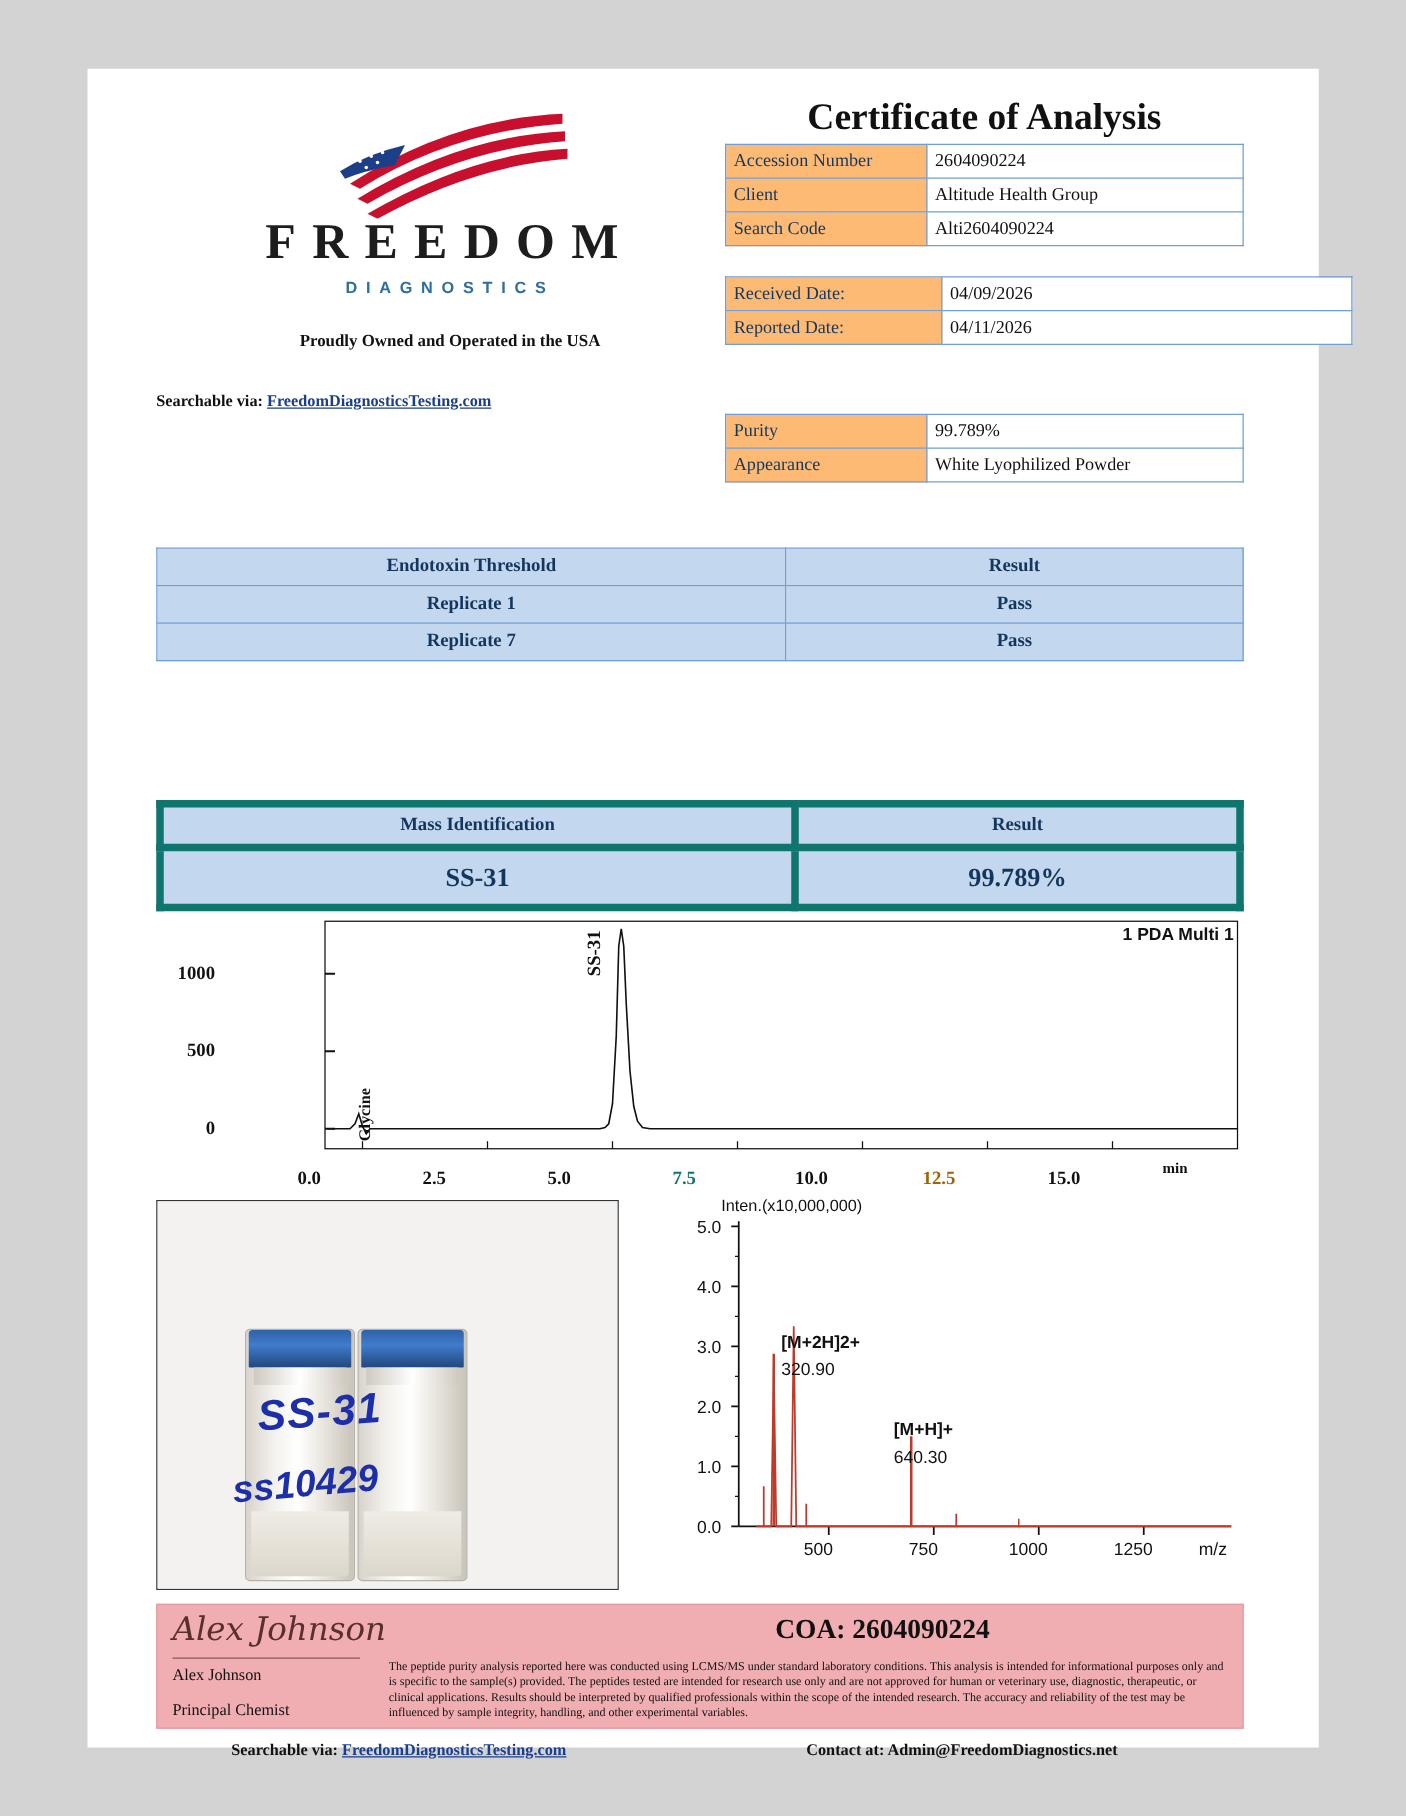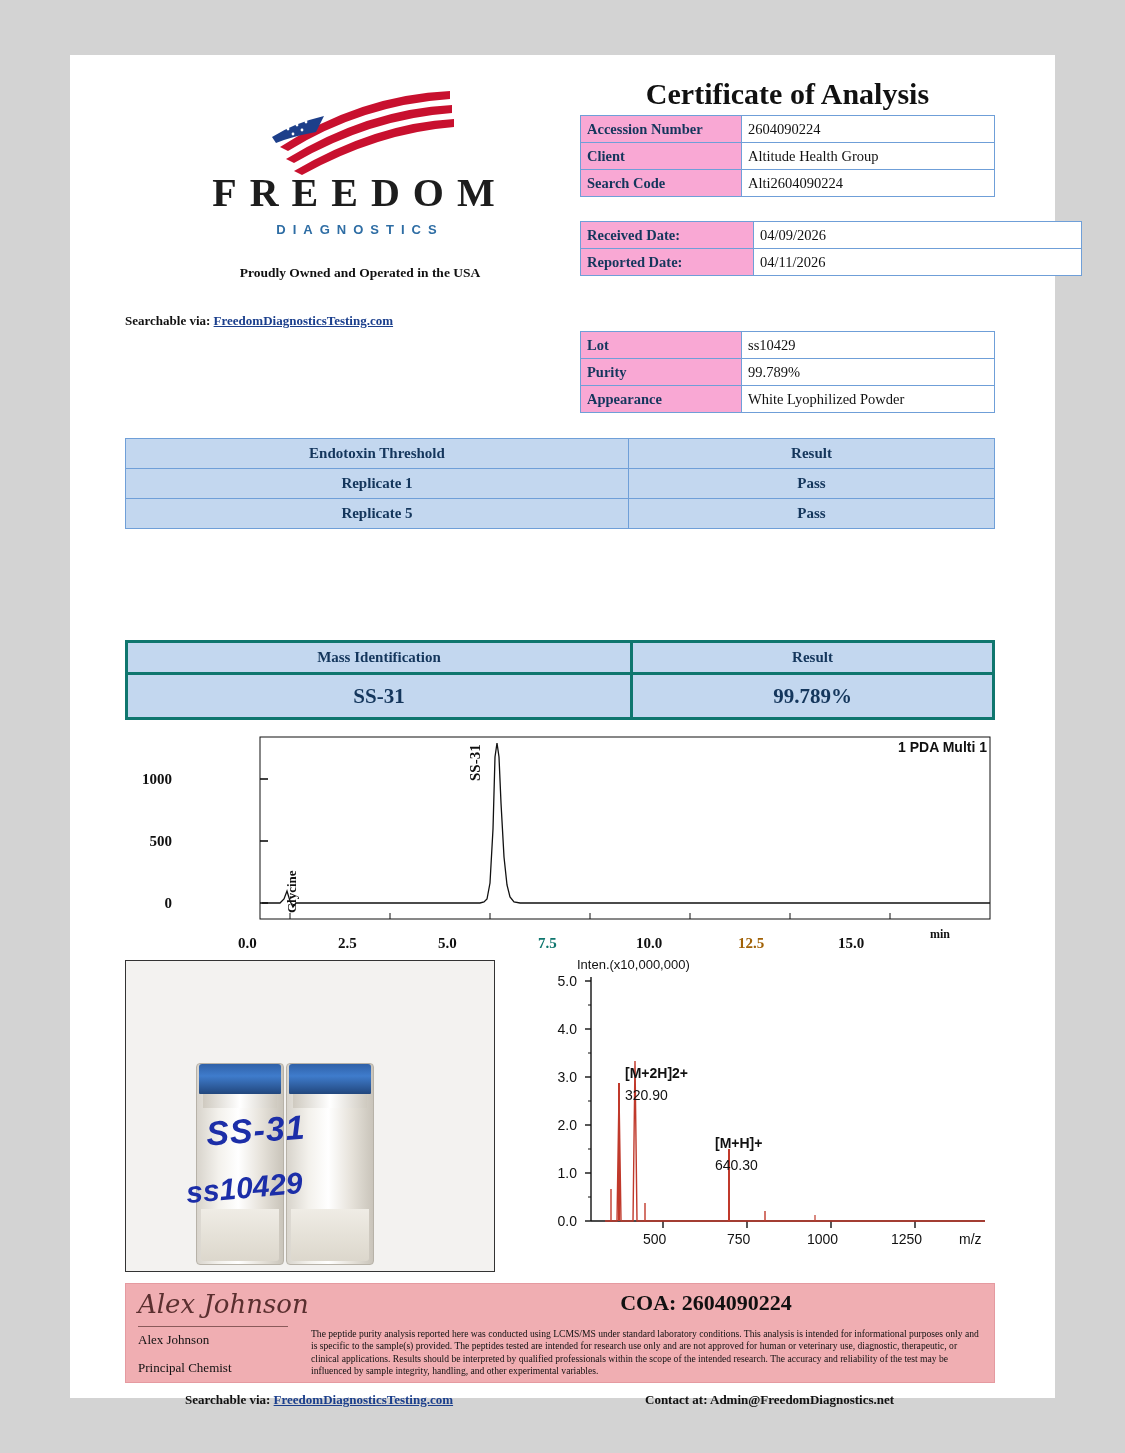--- a/index.html
+++ b/index.html
@@ -42,21 +42,21 @@
   table{border-collapse:collapse;}
   .tbl td{
     border:1px solid #6f9fd8;
     font-size:14.5px;
     padding:2px 6px;
     height:22px;
     color:#111;
     background:#ffffff;
   }
   .tbl td.lbl{
-    background:#f9a8d4;font-weight:bold;color:#14365c;
+    background:#fdba74;font-weight:normal;color:#14365c;
   }
   .t-acc{position:absolute;left:510px;top:60px;width:415px;}
   .t-acc td.lbl{width:148px;}
   .t-dates{position:absolute;left:510px;top:166px;width:502px;}
   .t-dates td.lbl{width:160px;}
   .t-prod{position:absolute;left:55px;top:276px;width:370px;}
   .t-prod td.lbl{width:160px;}
   .t-lot{position:absolute;left:510px;top:276px;width:415px;}
   .t-lot td.lbl{width:148px;}
   
@@ -67,21 +67,21 @@
   }
   .t-endo td.c1{width:500px;}
   .banner{
     position:absolute;left:55px;top:505px;width:868px;height:46px;
     background:#f0aeb2;border:1px solid #d98f95;
     display:flex;align-items:center;justify-content:center;
     font-weight:bold;font-size:15.5px;color:#111;text-align:center;
   }
   .t-mass{position:absolute;left:55px;top:585px;width:870px;}
   .t-mass td{
-    border:3px solid #0f766e;background:#c3d7ef;color:#14365c;
+    border:6px solid #0f766e;background:#c3d7ef;color:#14365c;
     font-weight:bold;text-align:center;
   }
   .t-mass tr.head td{font-size:15px;height:27px;}
   .t-mass tr.val td{font-size:21px;height:40px;}
   .t-mass td.c1{width:500px;}
   
   .chrom{position:absolute;left:110px;top:678px;width:815px;height:200px;}
   .chrom svg{display:block;}
   .chrom-label{
     position:absolute;right:8px;top:6px;font-family:"Liberation Sans",sans-serif;
@@ -214,24 +214,20 @@
     <tr>
       <td class="lbl">Reported Date:</td>
       <td>04/11/2026</td>
     </tr>
   </tbody>
     </table>
 
 
   <table class="tbl t-lot">
     <tbody>
-        <tr>
-      <td class="lbl">Lot</td>
-      <td>ss10429</td>
-    </tr>
     <tr>
       <td class="lbl">Purity</td>
       <td>99.789%</td>
     </tr>
     <tr>
       <td class="lbl">Appearance</td>
       <td>White Lyophilized Powder</td>
     </tr>
   </tbody>
     </table>
@@ -240,21 +236,21 @@
     <tbody>
         <tr>
       <td class="c1">Endotoxin Threshold</td>
       <td>Result</td>
     </tr>
     <tr>
       <td class="c1">Replicate 1</td>
       <td>Pass</td>
     </tr>
     <tr>
-      <td class="c1">Replicate 5</td>
+      <td class="c1">Replicate 7</td>
       <td>Pass</td>
     </tr>
   </tbody>
     </table>
 
 
   <table class="t-mass">
     <tbody>
         <tr class="head">
       <td class="c1">Mass Identification</td>

